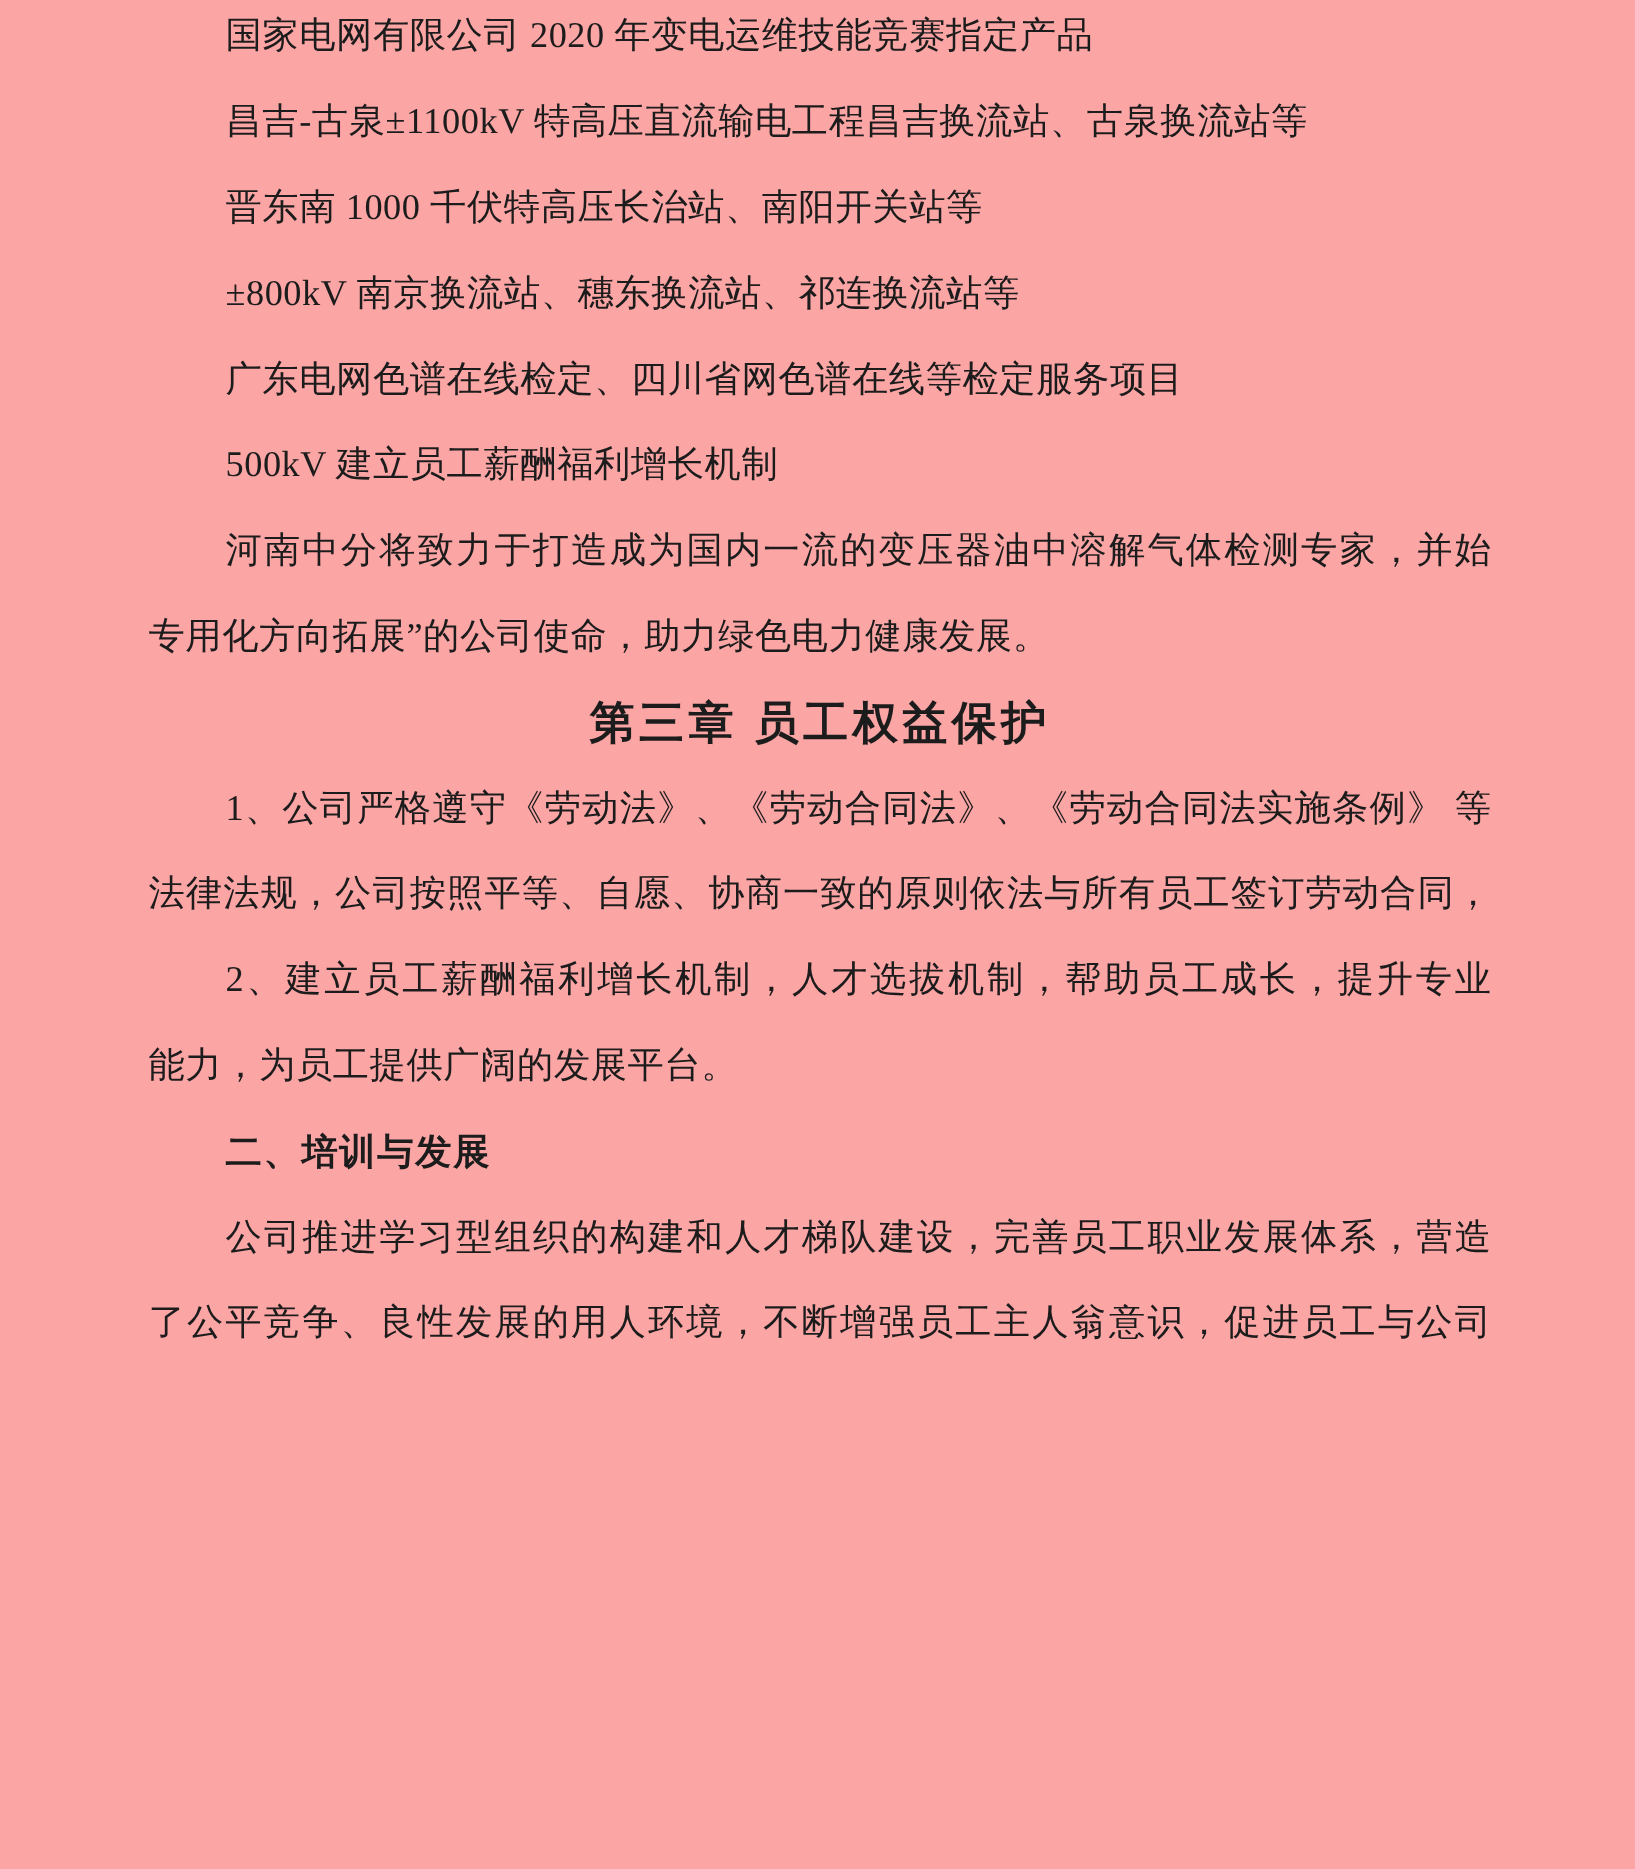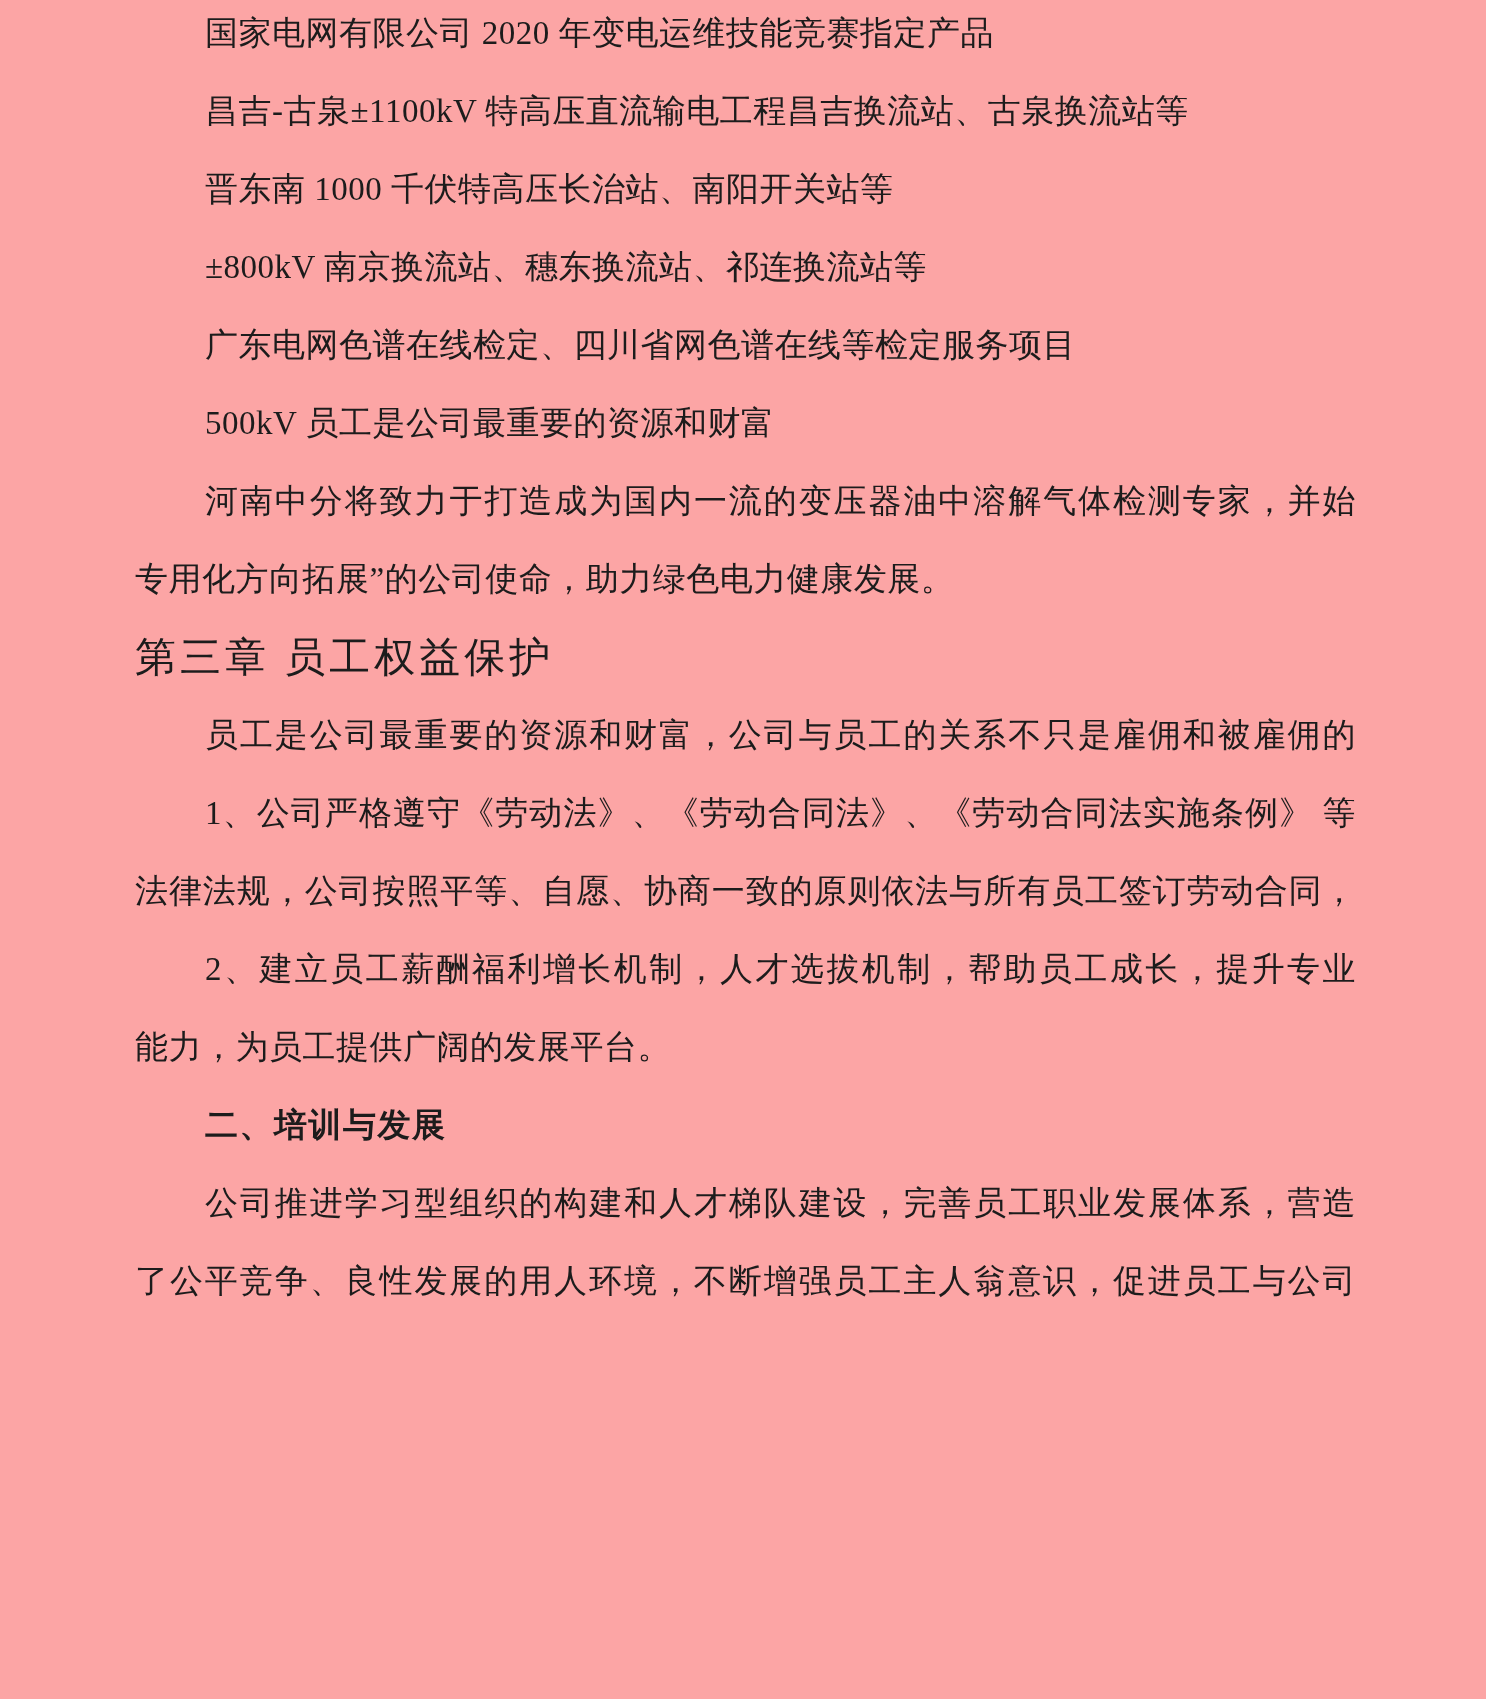--- a/index.html
+++ b/index.html
@@ -28,50 +28,49 @@
     white-space: normal;
     overflow: visible;
   }
   .indent { padding-left: 70px; }
   .stretch {
     text-align: justify;
     text-align-last: justify;
   }
   .heading {
     font-size: 41px;
-    font-weight: 400;
-    text-align: left;
+    font-weight: 700;
+    text-align: center;
     letter-spacing: 4px;
     padding-left: 0;
   }
   .subhead {
     font-weight: 700;
     font-family: "Liberation Sans", "DejaVu Sans", sans-serif;
     letter-spacing: 1.5px;
   }
 </style>
 </head>
 <body>
 
 <div class="page">
   <div class="content">
 
     <div class="line indent">国家电网有限公司 2020 年变电运维技能竞赛指定产品</div>
     <div class="line indent">昌吉-古泉±1100kV 特高压直流输电工程昌吉换流站、古泉换流站等</div>
     <div class="line indent">晋东南 1000 千伏特高压长治站、南阳开关站等</div>
     <div class="line indent">±800kV 南京换流站、穗东换流站、祁连换流站等</div>
     <div class="line indent">广东电网色谱在线检定、四川省网色谱在线等检定服务项目</div>
-    <div class="line indent">500kV 员工是公司最重要的资源和财富</div>
+    <div class="line indent">500kV 建立员工薪酬福利增长机制</div>
 
     <div class="line indent stretch">河南中分将致力于打造成为国内一流的变压器油中溶解气体检测专家，并始</div>
     <div class="line">专用化方向拓展”的公司使命，助力绿色电力健康发展。</div>
 
     <div class="line heading">第三章 员工权益保护</div>
 
-    <div class="line indent stretch">员工是公司最重要的资源和财富，公司与员工的关系不只是雇佣和被雇佣的</div>
 
 
     <div class="line indent stretch">1、公司严格遵守《劳动法》、《劳动合同法》、《劳动合同法实施条例》 等</div>
     <div class="line stretch">法律法规，公司按照平等、自愿、协商一致的原则依法与所有员工签订劳动合同，</div>
 
     <div class="line indent stretch">2、建立员工薪酬福利增长机制，人才选拔机制，帮助员工成长，提升专业</div>
     <div class="line">能力，为员工提供广阔的发展平台。</div>
 
     <div class="line indent subhead">二、培训与发展</div>
 

